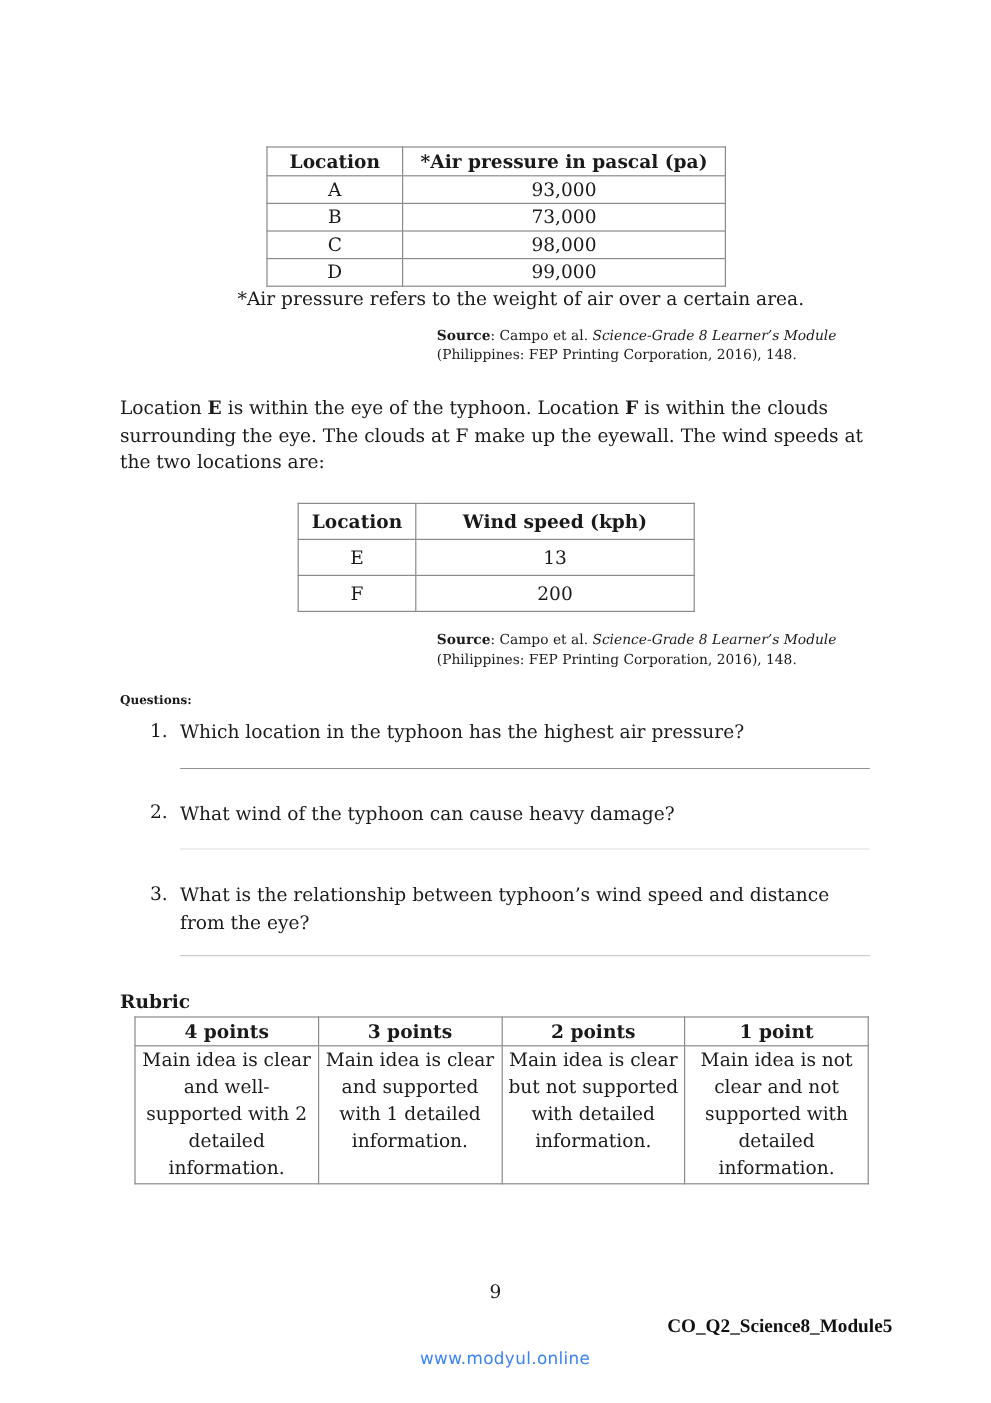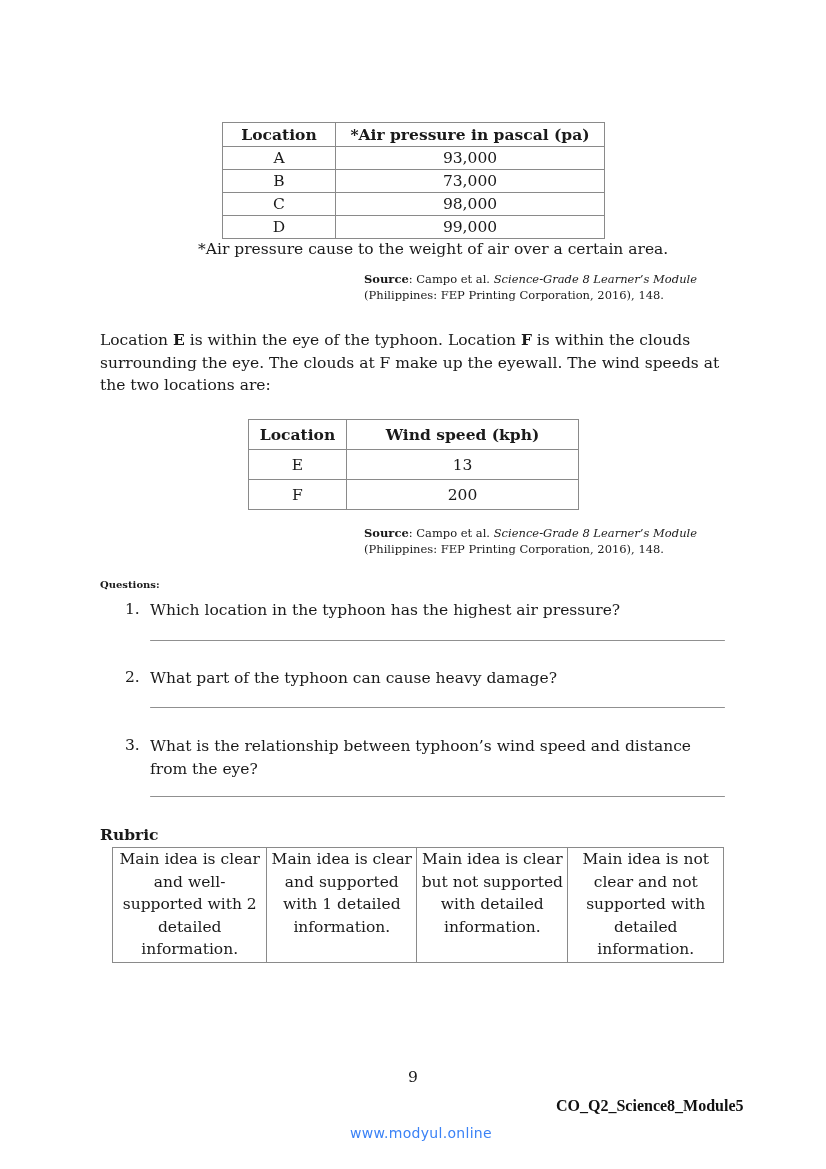--- a/index.html
+++ b/index.html
@@ -69,21 +69,21 @@
     <td>C</td>
     <td>98,000</td>
   </tr>
   <tr>
     <td>D</td>
     <td>99,000</td>
   </tr>
 </tbody>
   </table>
 
-<div id="pressure-note" class="abs">*Air pressure cause to the weight of air over a certain area.</div>
+<div id="pressure-note" class="abs">*Air pressure refers to the weight of air over a certain area.</div>
 
 <div id="source-1" class="abs source">
   <div><b>Source</b><span>: Campo et al. </span><i>Science-Grade 8 Learner’s Module</i></div>
   <div>(Philippines: FEP Printing Corporation, 2016), 148.</div>
 </div>
 
 <div id="intro-para" class="abs"><span>Location </span><b>E</b><span> is within the eye of the typhoon. Location </span><b>F</b><span> is within the clouds surrounding the eye. The clouds at F make up the eyewall. The wind speeds at the two locations are:</span></div>
 
 <table id="wind-table" class="abs">
   <tbody>
@@ -107,30 +107,36 @@
   <div>(Philippines: FEP Printing Corporation, 2016), 148.</div>
 </div>
 
 <div id="questions-heading" class="abs">Questions:</div>
 
 <div class="abs q-num" style="left:125px; top:600px;">1.</div>
 <div class="abs q-text" style="left:150px; top:599px; width:580px;">Which location in the typhoon has the highest air pressure?</div>
 <div class="abs answer-line" style="top:640px;"></div>
 
 <div class="abs q-num" style="left:125px; top:668px;">2.</div>
-<div class="abs q-text" style="left:150px; top:667px; width:580px;">What part of the typhoon can cause heavy damage?</div>
+<div class="abs q-text" style="left:150px; top:667px; width:580px;">What wind of the typhoon can cause heavy damage?</div>
 <div class="abs answer-line" style="top:707px;"></div>
 
 <div class="abs q-num" style="left:125px; top:736px;">3.</div>
 <div class="abs q-text" style="left:150px; top:735px; width:575px;">What is the relationship between typhoon’s wind speed and distance from the eye?</div>
 <div class="abs answer-line" style="top:796px;"></div>
 
 <div id="rubric-heading" class="abs">Rubric</div>
 <table id="rubric-table" class="abs">
   <tbody>
+      <tr>
+    <th>4 points</th>
+    <th>3 points</th>
+    <th>2 points</th>
+    <th>1 point</th>
+  </tr>
   <tr>
     <td>Main idea is clear and well-supported with 2 detailed information.</td>
     <td>Main idea is clear and supported with 1 detailed information.</td>
     <td>Main idea is clear but not supported with detailed information.</td>
     <td>Main idea is not clear and not supported with detailed information.</td>
   </tr>
 </tbody>
   </table>
 
 <div id="page-number" class="abs">9</div>

